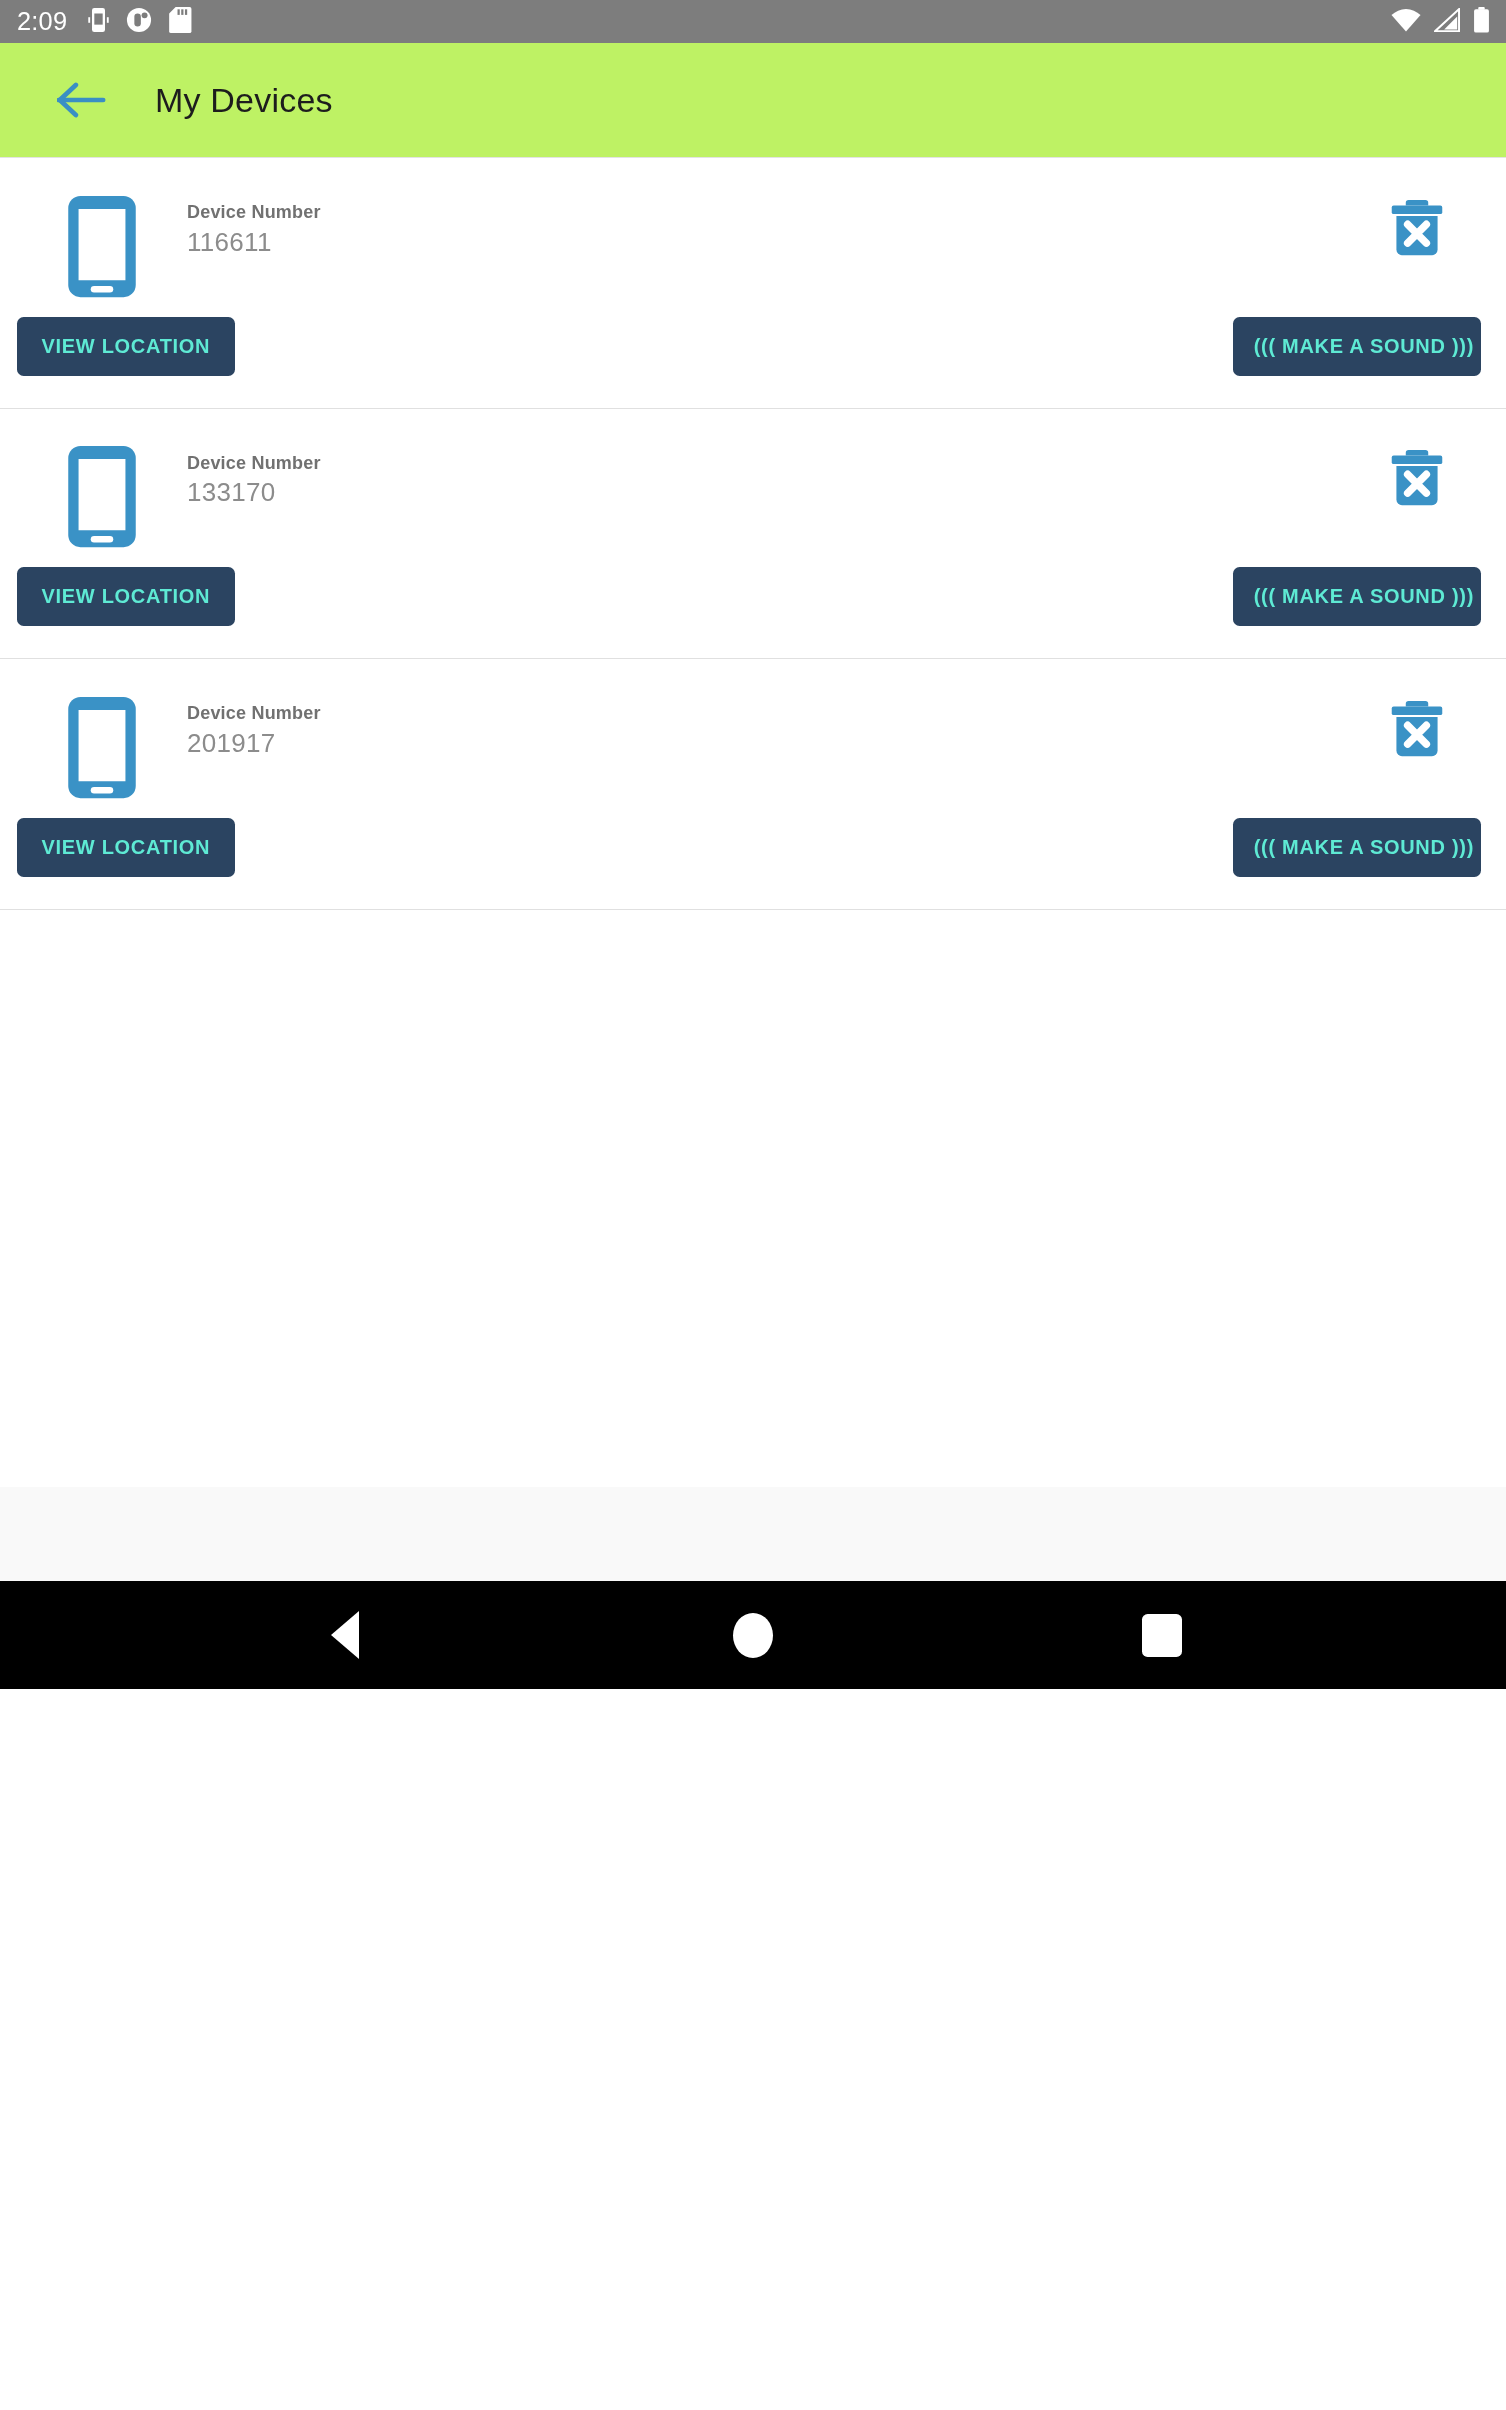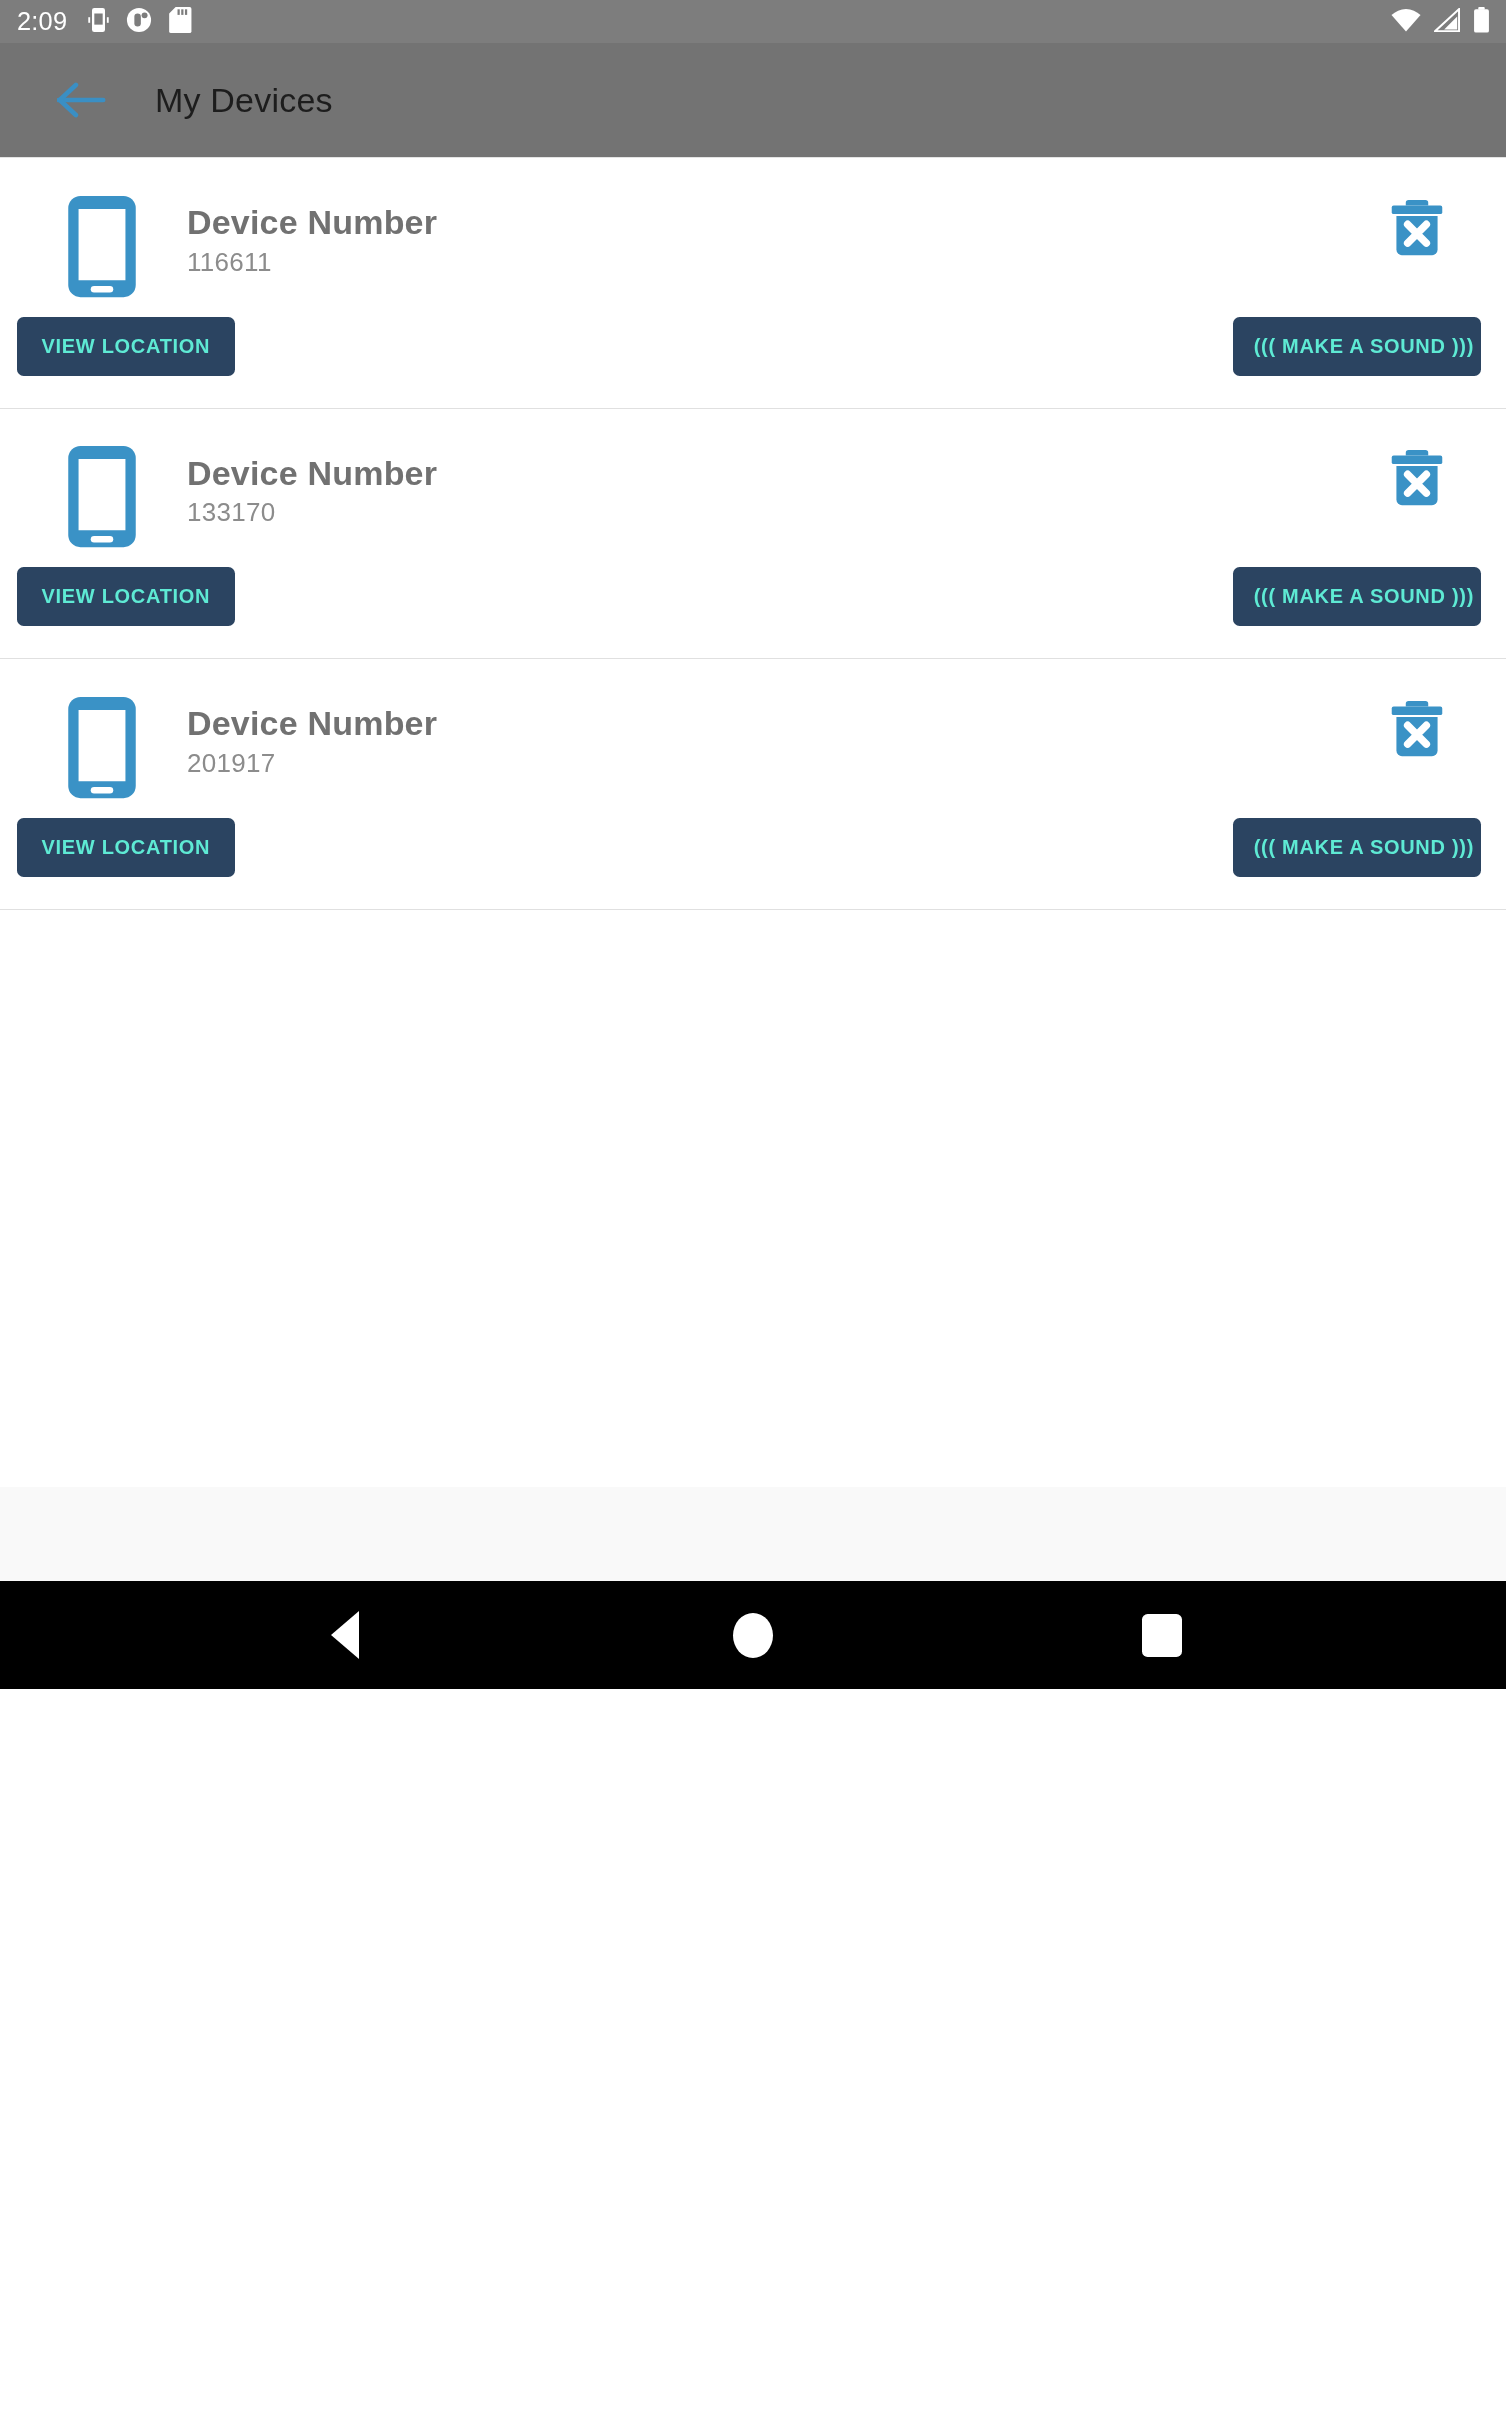--- a/index.html
+++ b/index.html
@@ -19,21 +19,21 @@
     flex:0 0 43px;
   }
   .sb-clock { font-size:25.4px; line-height:1; letter-spacing:0.2px; margin-right:21px; }
   .sb-left-icons { display:flex; align-items:center; gap:17px; }
   .sb-spacer { flex:1 1 auto; }
   .sb-right-icons { display:flex; align-items:center; gap:13px; }
   .sb-ico { display:block; }
 
   
   .appbar {
-    height:115px; background:#737373;
+    height:115px; background:#bef264;
     display:flex; align-items:center; padding-left:55px;
     border-bottom:0.9px solid #e3e3e3;
     flex:0 0 115px;
   }
   .back-btn { width:53px; height:53px; display:flex; align-items:center; justify-content:center; cursor:pointer; }
   .appbar-title {
     font-size:34px; color:#1d1d1d; margin-left:47px; font-weight:400;
     letter-spacing:0.2px;
   }
 
@@ -45,21 +45,21 @@
     padding:0;
   }
   .card-top {
     display:flex; align-items:flex-start;
     padding:30px 36px 0 66px;
     min-height:141px;
   }
   .phone-ico { flex:0 0 auto; margin-top:5.6px; }
   .card-text { flex:1 1 auto; margin-left:49px; padding-top:13px; }
   .dev-label {
-    font-size:34px; font-weight:bold; color:#717171; letter-spacing:0.2px;
+    font-size:18px; font-weight:bold; color:#717171; letter-spacing:0.2px;
     line-height:1.25;
   }
   .dev-number {
     font-size:26px; color:#8c8c8c; margin-top:2px; letter-spacing:0.3px;
     line-height:1.25;
   }
   .trash-btn {
     flex:0 0 auto; margin-top:7.5px; margin-right:21px;
     width:66px; height:66px; display:flex; align-items:center; justify-content:center;
     cursor:pointer;

